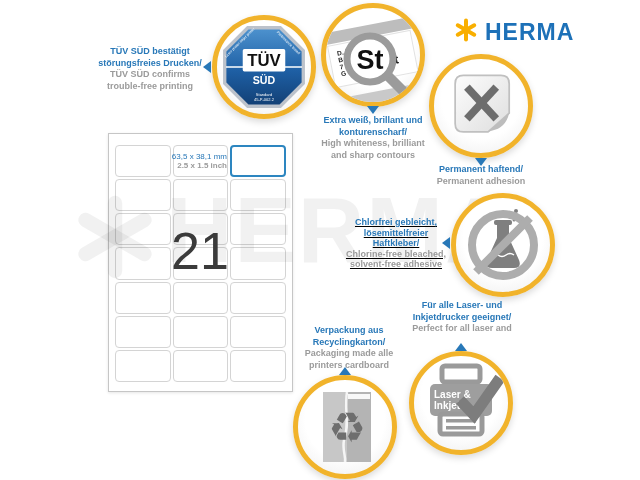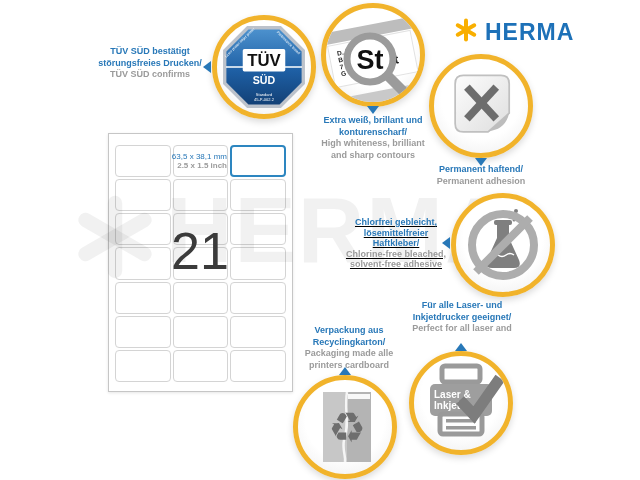--- a/index.html
+++ b/index.html
@@ -104,20 +104,21 @@
   <div class="dims">
     <div class="dim-metric">63,5 x 38,1 mm</div>
     <div class="dim-imperial">2.5 x 1.5 inch</div>
   </div>
   <div class="count">21</div>
 
   <div class="txt" style="left:90px;top:46px;width:120px;">
     <div class="de">TÜV SÜD bestätigt</div>
     <div class="de">störungsfreies Drucken/</div>
     <div class="en">TÜV SÜD confirms</div>
+    <div class="en">trouble-free printing</div>
   </div>
   <div class="tri tri-left" style="left:203px;top:61px;"></div>
   <div class="circle" style="left:212px;top:15px;">
     <svg width="94" height="94" viewBox="0 0 84 84">
       <defs>
         <linearGradient id="og" x1="0" y1="0" x2="0" y2="1">
           <stop offset="0" stop-color="#4E93CF"></stop>
             <stop offset="0.55" stop-color="#1E5FA4"></stop>
             <stop offset="1" stop-color="#123F74"></stop>
         </linearGradient>

